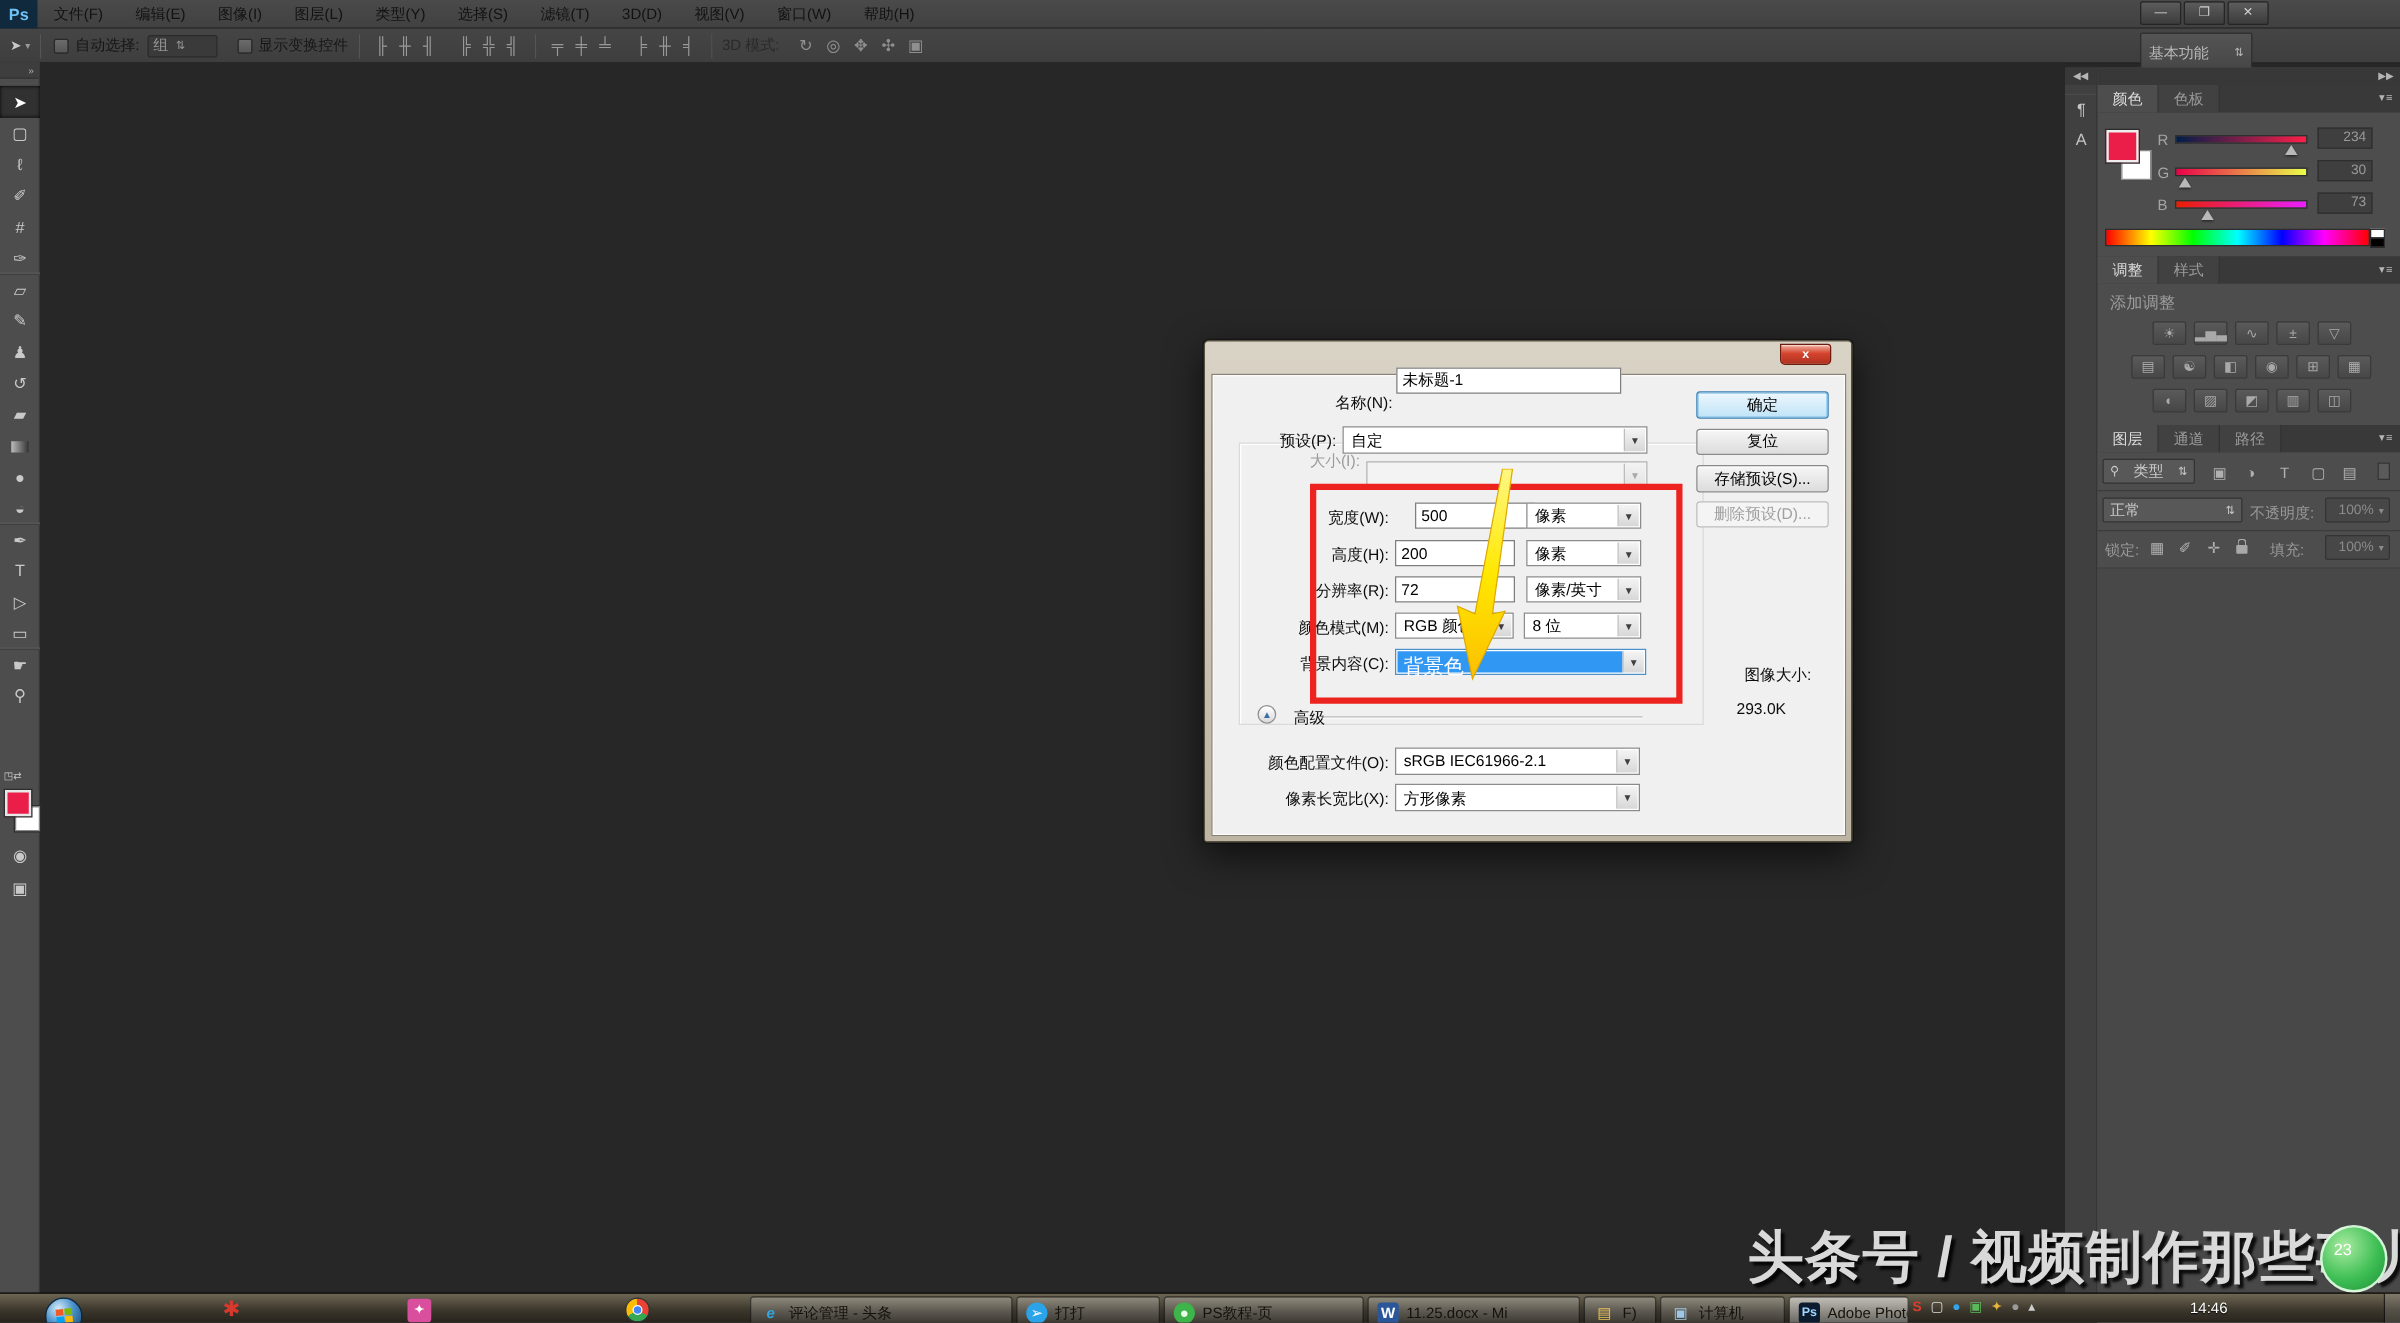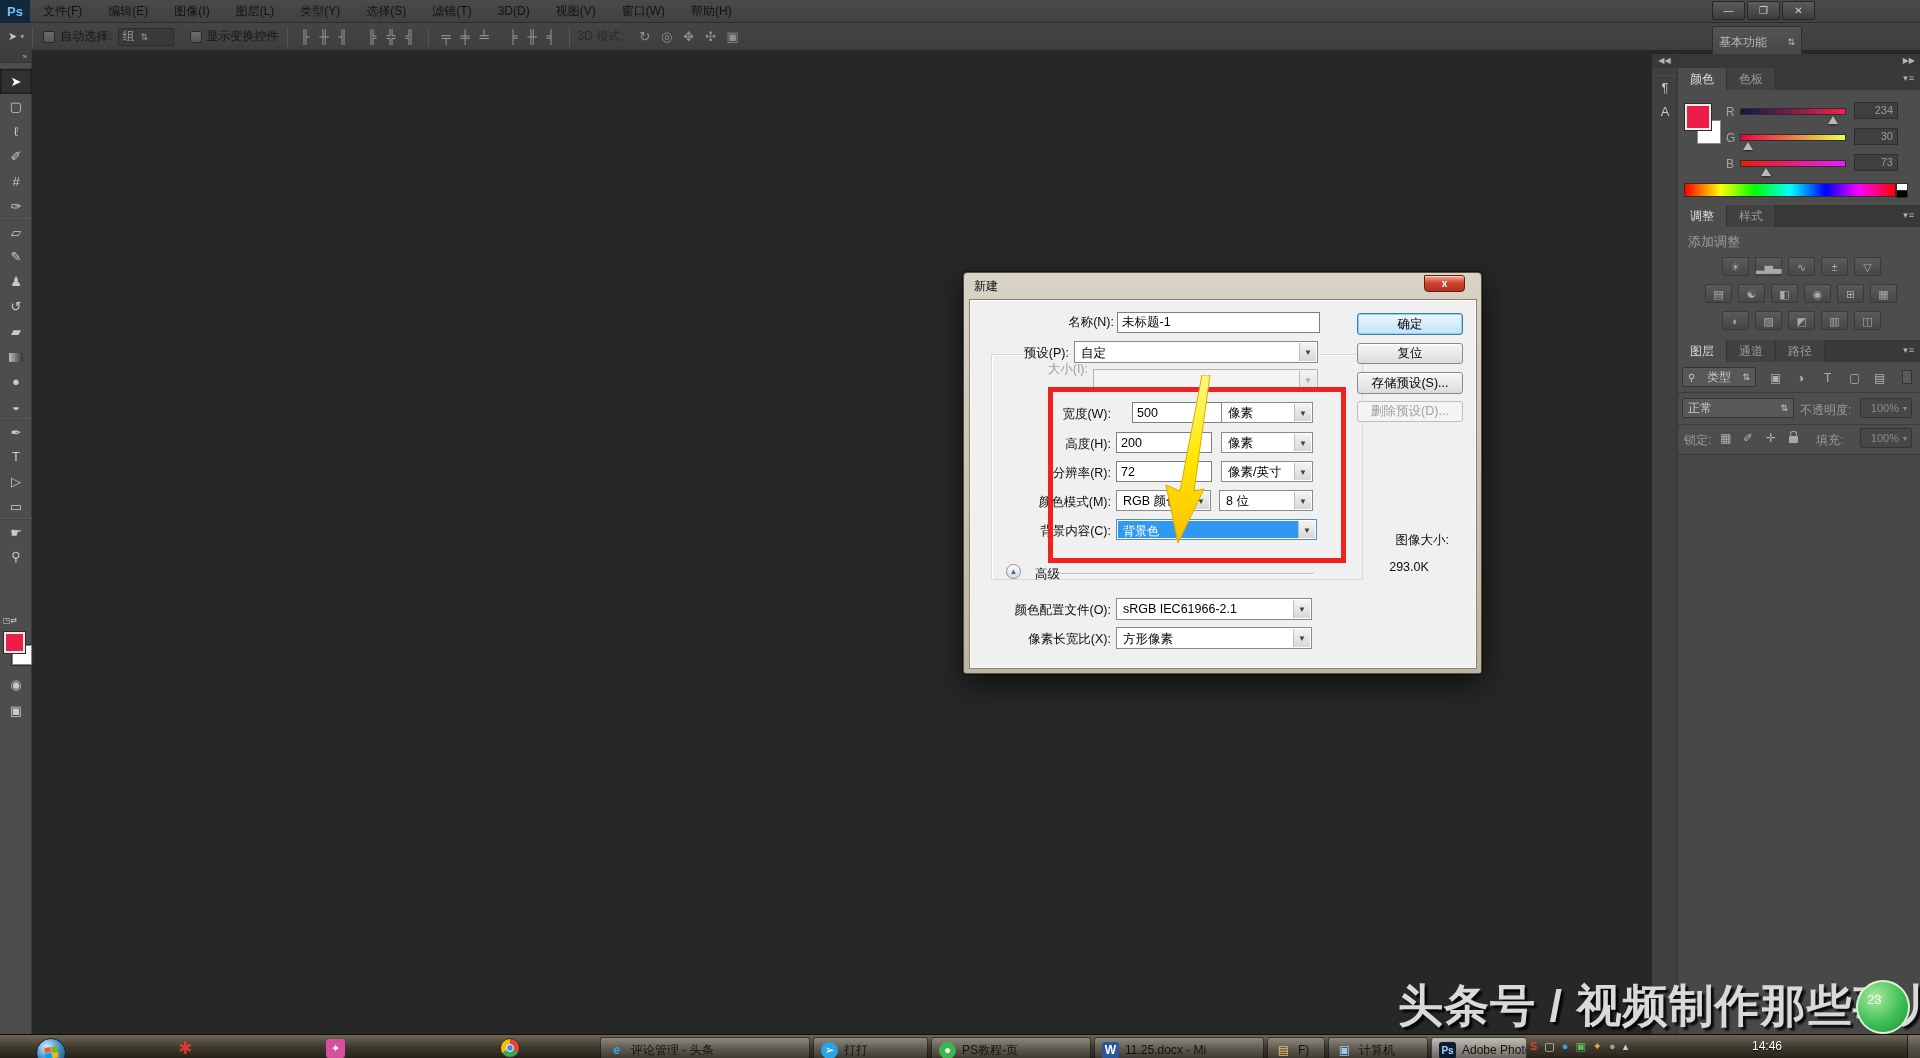--- a/index.html
+++ b/index.html
@@ -62,21 +62,21 @@
   .dlg-body{position:absolute;left:5px;top:26px;width:508px;height:370px;background:#f0f0f0;border:1px solid #898273;box-shadow:inset 0 0 0 1px #fbfbfb}
   .lb{position:absolute;color:#0c0c0c;font-size:12.5px;text-align:right}
   .lb.dis{color:#9c9c9c}
   .inp{position:absolute;height:21px;background:#fff;border:1px solid #7e7e7e;font-size:12.5px;color:#000;padding:0 4px;font-family:"Liberation Sans","DejaVu Sans",sans-serif}
   .dd{position:absolute;height:22px;background:#fff;border:1px solid #8b8b8b;font-size:12.5px;color:#000}
   .dd .tx{position:absolute;left:6px;top:3px;white-space:nowrap}
   .dd .ar{position:absolute;right:1px;top:1px;bottom:1px;width:17px;background:linear-gradient(#f4f4f4,#d7d7d7);border-left:1px solid #bdbdbd;color:#3f3f3f;font-size:8px;text-align:center;line-height:19px}
   .dd.dis{background:#f3f3f3;border-color:#b3b3b3}
   .dd.dis .tx{color:#a5a5a5}
   .dd.dis .ar{color:#a9a9a9;background:linear-gradient(#f2f2f2,#e4e4e4)}
-  .selblue{position:absolute;left:1px;top:1px;bottom:1px;right:18px;background:#3097f3;color:#fff;font-size:12px;padding:2px 5px}
+  .selblue{position:absolute;left:1px;top:1px;bottom:1px;right:18px;background:#3097f3;color:#fff;font-size:16px;padding:2px 5px}
   .btn{position:absolute;width:106px;background:linear-gradient(#f6f6f6,#dcdcdc);border:1px solid #8a8a8a;border-radius:3px;color:#000;font-size:12.5px;text-align:center;box-shadow:inset 0 1px 0 #fff}
   .btn.ok{background:linear-gradient(#eef7fd,#bfe3f7);border:1px solid #3c7fb1;box-shadow:0 0 0 1px #8ecdf0 inset}
   .btn.dis{background:#f4f4f4;border-color:#bdbdbd;color:#a0a0a0;box-shadow:none}
   .advdot{position:absolute;width:15px;height:15px;border-radius:50%;background:linear-gradient(#fff,#d9d9d9);border:1px solid #8f8f8f;color:#3c6ea5;font-size:8px;text-align:center;line-height:13px}
   .groupframe{position:absolute;border:1px solid #dadada;box-shadow:1px 1px 0 #fff inset}
   .redbox{position:absolute;left:84px;top:114px;width:298px;height:176px;border:5px solid #ec231e;z-index:5}
 
   
   .watermark{position:absolute;left:1398px;top:976px;font-size:45px;font-weight:bold;color:#d9d9d9;text-shadow:3px 3px 2px rgba(0,0,0,.85);letter-spacing:1px;white-space:nowrap;z-index:30}
   .badge{position:absolute;left:1856px;top:980px;width:54px;height:54px;border-radius:50%;background:radial-gradient(circle at 35% 30%,#a8eba0,#3fbf55 55%,#1d8f38);border:2px solid rgba(240,255,240,.85);z-index:31;color:#fff;font-size:13px}
@@ -296,28 +296,27 @@
     <div class="lvbox" style="left:182px;top:66px">
       <span>100%</span>
       <span style="font-size:8px">▾</span>
     </div>
     <div class="abs" style="left:0;top:92px;width:242px;border-top:1px solid #3c3c3c"></div>
     <div class="abs" style="left:0;top:93px;width:242px;height:634px;background:#484848"></div>
   </div>
 </div>
 
 <div class="dlg">
-  <div class="dlg-title">新建</div>
   <div class="dlg-x">x</div>
   <div class="dlg-body"></div>
 
   <div class="groupframe" style="left:27px;top:81px;width:372px;height:226px"></div>
 
   <div class="lb" style="left:60px;top:41px;width:90px">名称(N):</div>
-  <input class="inp" style="left: 153px; top: 39px; width: 203px;" value="未标题-1">
+  <input class="inp" style="left: 153px; top: 21px; width: 180px;" value="未标题-1">
 
   <div class="btn ok" style="left:393px;top:40px;height:22px;line-height:20px">确定</div>
   <div class="btn" style="left:393px;top:70px;height:21px;line-height:19px">复位</div>
   <div class="btn" style="left:393px;top:99px;height:22px;line-height:20px">存储预设(S)...</div>
   <div class="btn dis" style="left:393px;top:128px;height:21px;line-height:19px">删除预设(D)...</div>
 
   <div class="lb" style="left:55px;top:72px;width:50px">预设(P):</div>
   <div class="dd" style="left:110px;top:68px;width:244px">
     <span class="tx">自定</span>
       <span class="ar">▼</span>

